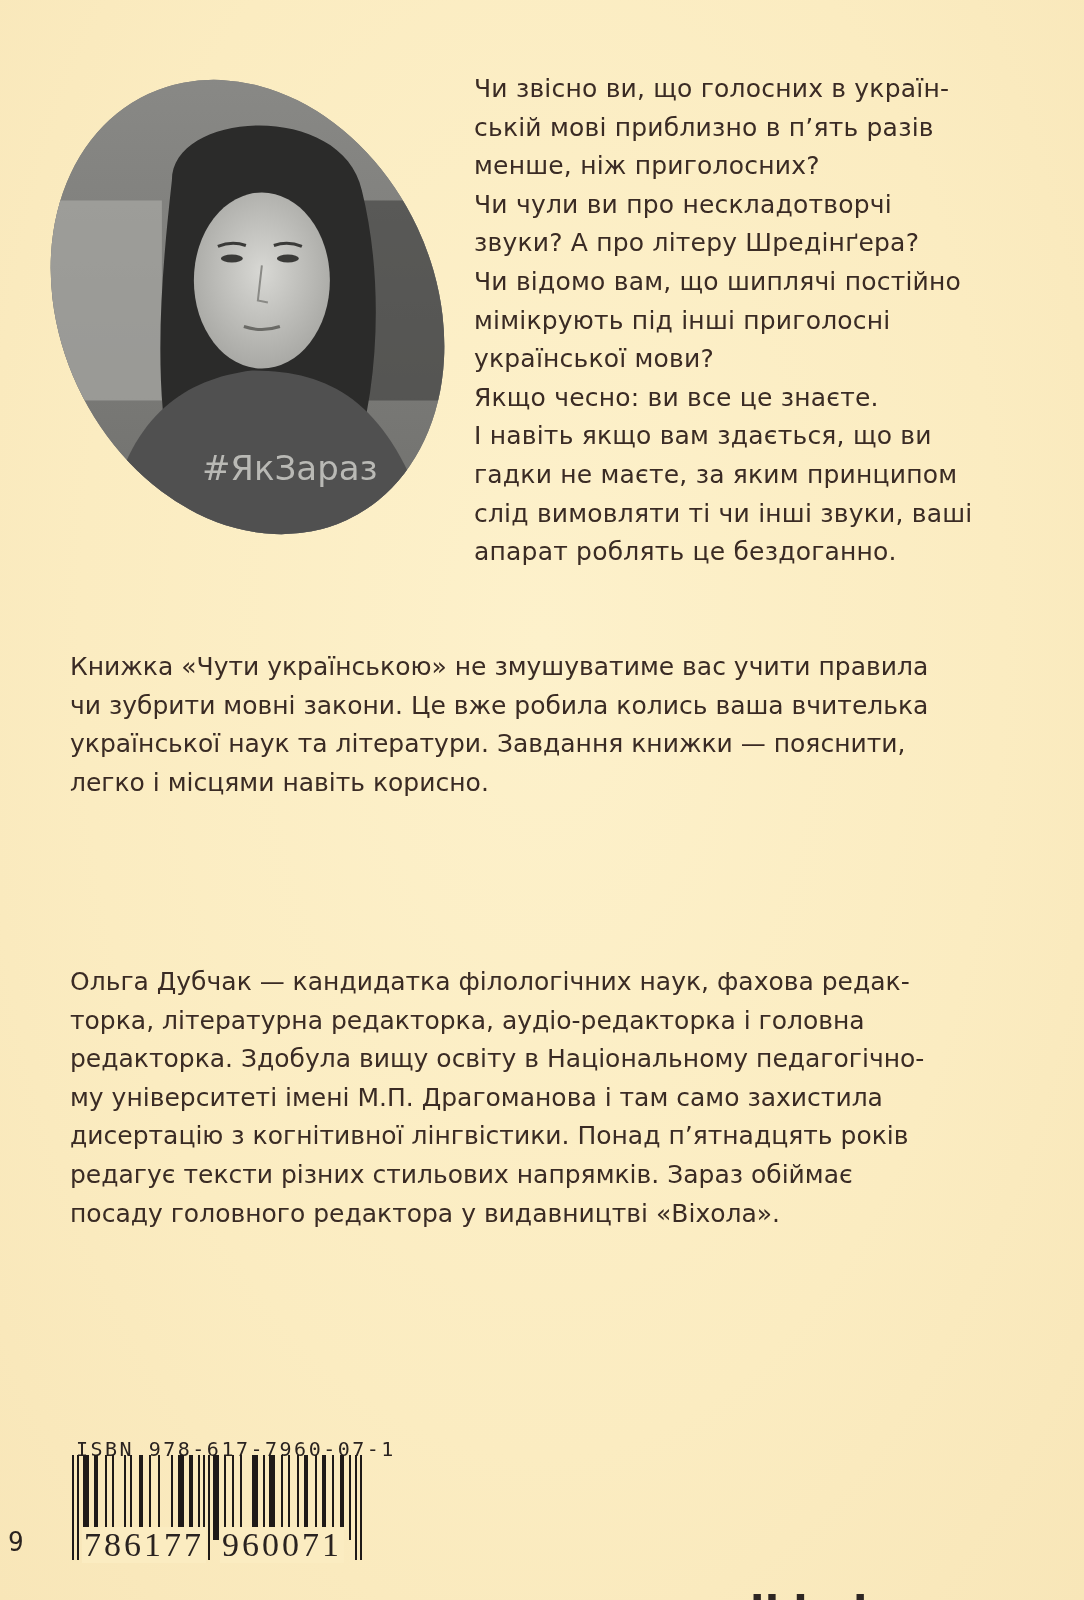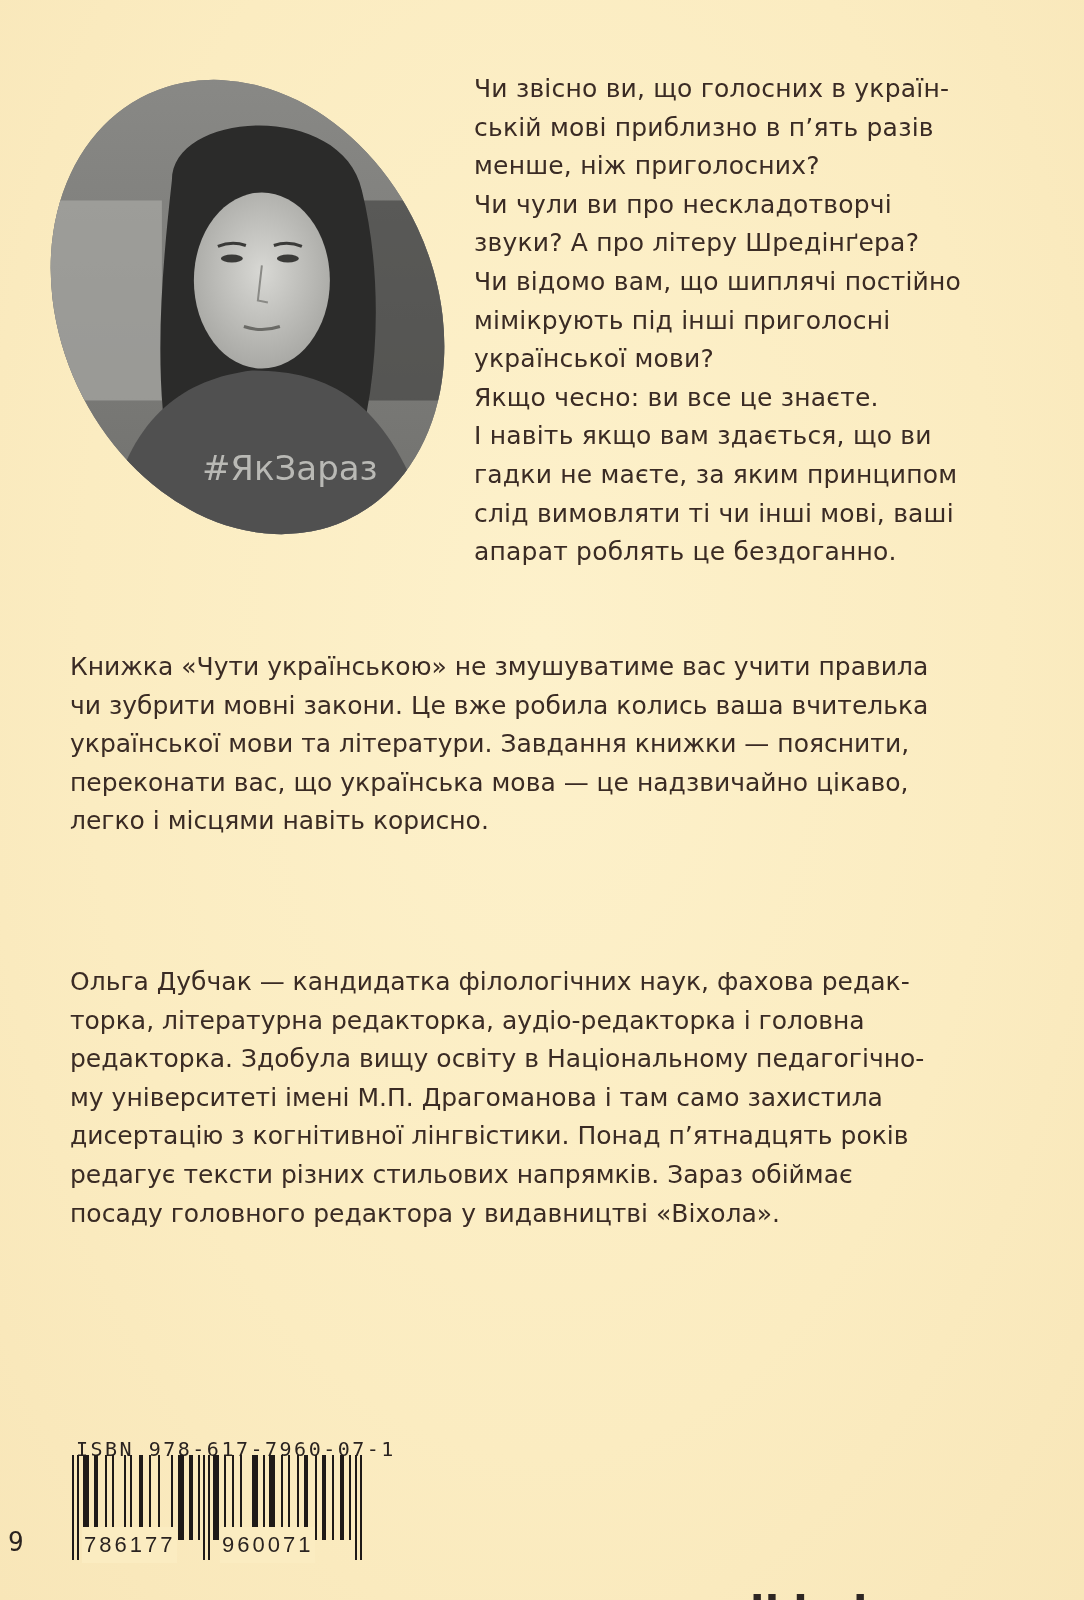--- a/index.html
+++ b/index.html
@@ -92,22 +92,22 @@
       position: absolute;
       left: 8px;
       top: 1527px;
       font-family: "DejaVu Sans Mono", "Liberation Mono", monospace;
       font-size: 26px;
       color: #2a2320;
     }
     .barcode-left-digits, .barcode-right-digits {
       position: absolute;
       top: 1527px;
-      font-family: Liberation Sans, sans-serif;
-      font-size: 22px;
+      font-family: Liberation Serif, serif;
+      font-size: 34px;
       letter-spacing: 3px;
       color: #2a2320;
       background: #fbecc1;
       line-height: 36px;
       padding: 0 2px;
     }
     .barcode-left-digits { left: 82px; }
     .barcode-right-digits { left: 220px; }
     
     .website {
@@ -167,29 +167,28 @@
     <span class="line">ській мові приблизно в п’ять разів</span>
     <span class="line">менше, ніж приголосних?</span>
     <span class="line">Чи чули ви про нескладотворчі</span>
     <span class="line">звуки? А про літеру Шредінґера?</span>
     <span class="line">Чи відомо вам, що шиплячі постійно</span>
     <span class="line">мімікрують під інші приголосні</span>
     <span class="line">української мови?</span>
     <span class="line">Якщо чесно: ви все це знаєте.</span>
     <span class="line">І навіть якщо вам здається, що ви</span>
     <span class="line">гадки не маєте, за яким принципом</span>
-    <span class="line">слід вимовляти ті чи інші мові, ваші</span>
+    <span class="line">слід вимовляти ті чи інші звуки, ваші</span>
     <span class="line">апарат роблять це бездоганно.</span>
   </div>
 
   <div class="para para-1">
     <span class="line">Книжка «Чути українською» не змушуватиме вас учити правила</span>
     <span class="line">чи зубрити мовні закони. Це вже робила колись ваша вчителька</span>
-    <span class="line">української мови та літератури. Завдання книжки — пояснити,</span>
-    <span class="line">переконати вас, що українська мова — це надзвичайно цікаво,</span>
+    <span class="line">української наук та літератури. Завдання книжки — пояснити,</span>
     <span class="line">легко і місцями навіть корисно.</span>
   </div>
 
   <div class="para para-2">
     <span class="line">Ольга Дубчак — кандидатка філологічних наук, фахова редак-</span>
     <span class="line">торка, літературна редакторка, аудіо-редакторка і головна</span>
     <span class="line">редакторка. Здобула вищу освіту в Національному педагогічно-</span>
     <span class="line">му університеті імені М.П. Драгоманова і там само захистила</span>
     <span class="line">дисертацію з когнітивної лінгвістики. Понад п’ятнадцять років</span>
     <span class="line">редагує тексти різних стильових напрямків. Зараз обіймає</span>

